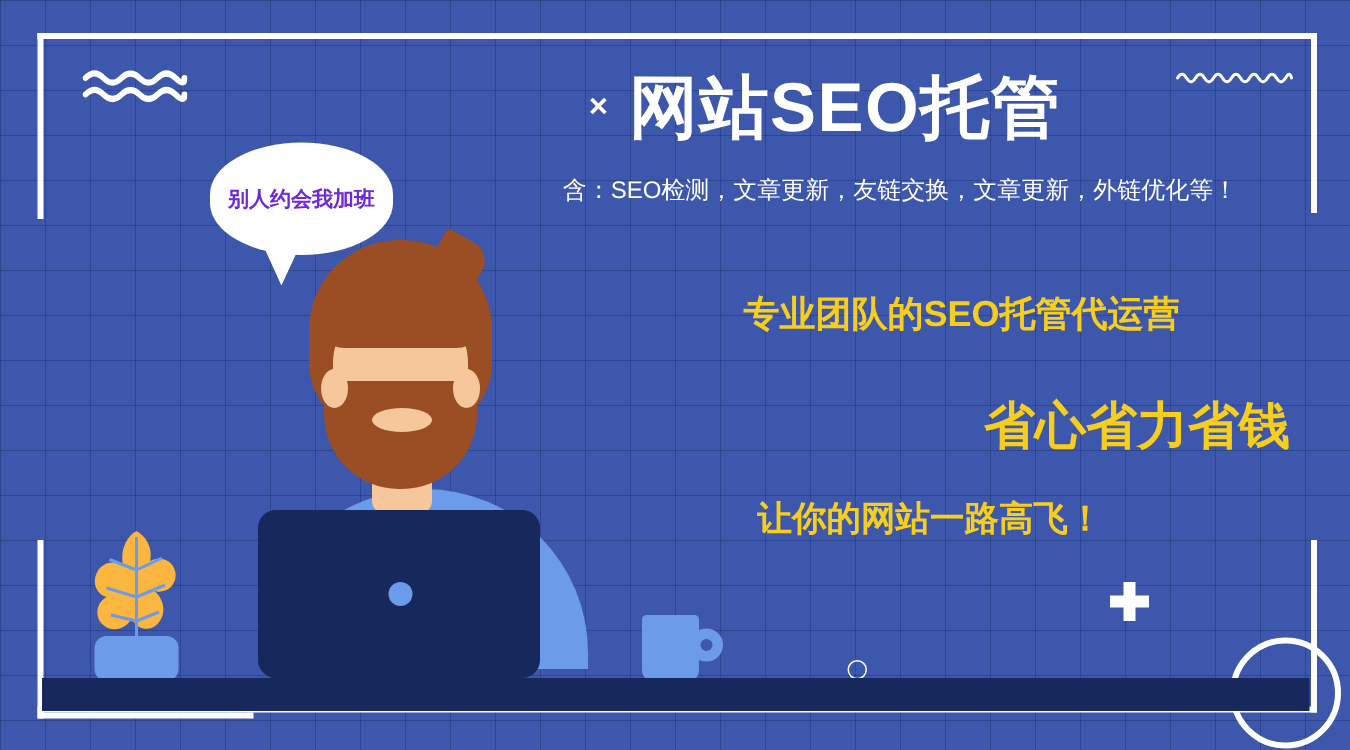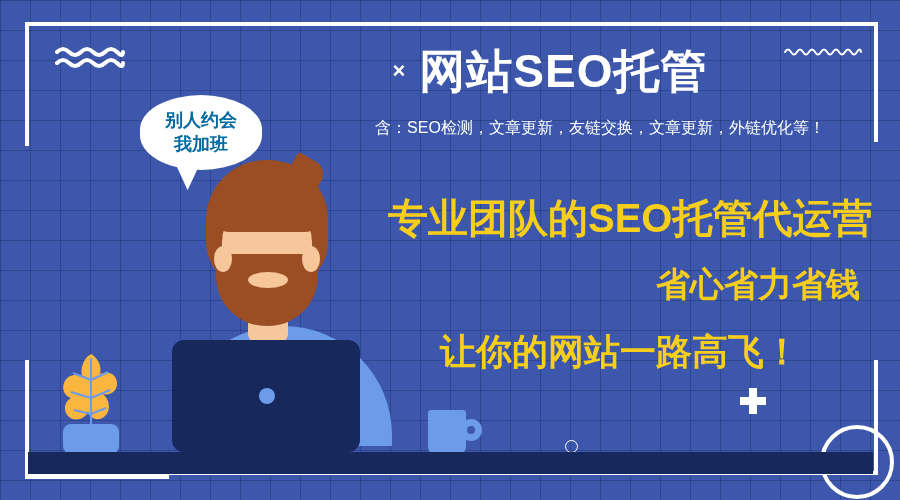--- a/index.html
+++ b/index.html
@@ -53,30 +53,30 @@
     line-height:1;white-space:nowrap;
   }
   #subtitle{
     position:absolute;left:310px;top:118px;width:580px;
     text-align:center;color:#FFFFFF;font-size:16px;line-height:1.2;white-space:nowrap;
   }
   .headline{
     position:absolute;color:#F7CE1B;font-weight:bold;white-space:nowrap;
     text-align:center;line-height:1;
   }
-  #headline-1{left:388px;top:198px;width:480px;font-size:40px;}
+  #headline-1{left:401px;top:198px;width:480px;font-size:24px;}
   #headline-2{left:380px;top:267px;width:480px;font-size:34px;text-align:right;}
-  #headline-3{left:380px;top:334px;width:480px;font-size:36px;}
+  #headline-3{left:380px;top:334px;width:480px;font-size:23px;}
 
   
   #speech-bubble{
     position:absolute;left:140px;top:95px;width:122px;height:75px;
     background:#FFFFFF;border-radius:50%/46%;
-    display:flex;flex-direction:column;align-items:center;justify-content:center;
-    color:#0369a1;font-size:18px;font-weight:bold;line-height:1.28;
+    display:flex;flex-direction:row;align-items:center;justify-content:center;
+    color:#6d28d9;font-size:14px;font-weight:bold;line-height:1.28;
   }
   #speech-tail{
     position:absolute;left:176px;top:160px;width:0;height:0;
     border-left:10px solid transparent;border-right:18px solid transparent;
     border-top:30px solid #FFFFFF;transform:rotate(-6deg);
   }
 
   
   #person{position:absolute;left:170px;top:150px;width:230px;height:230px;}
   #hair{position:absolute;left:36px;top:10px;width:122px;height:128px;

